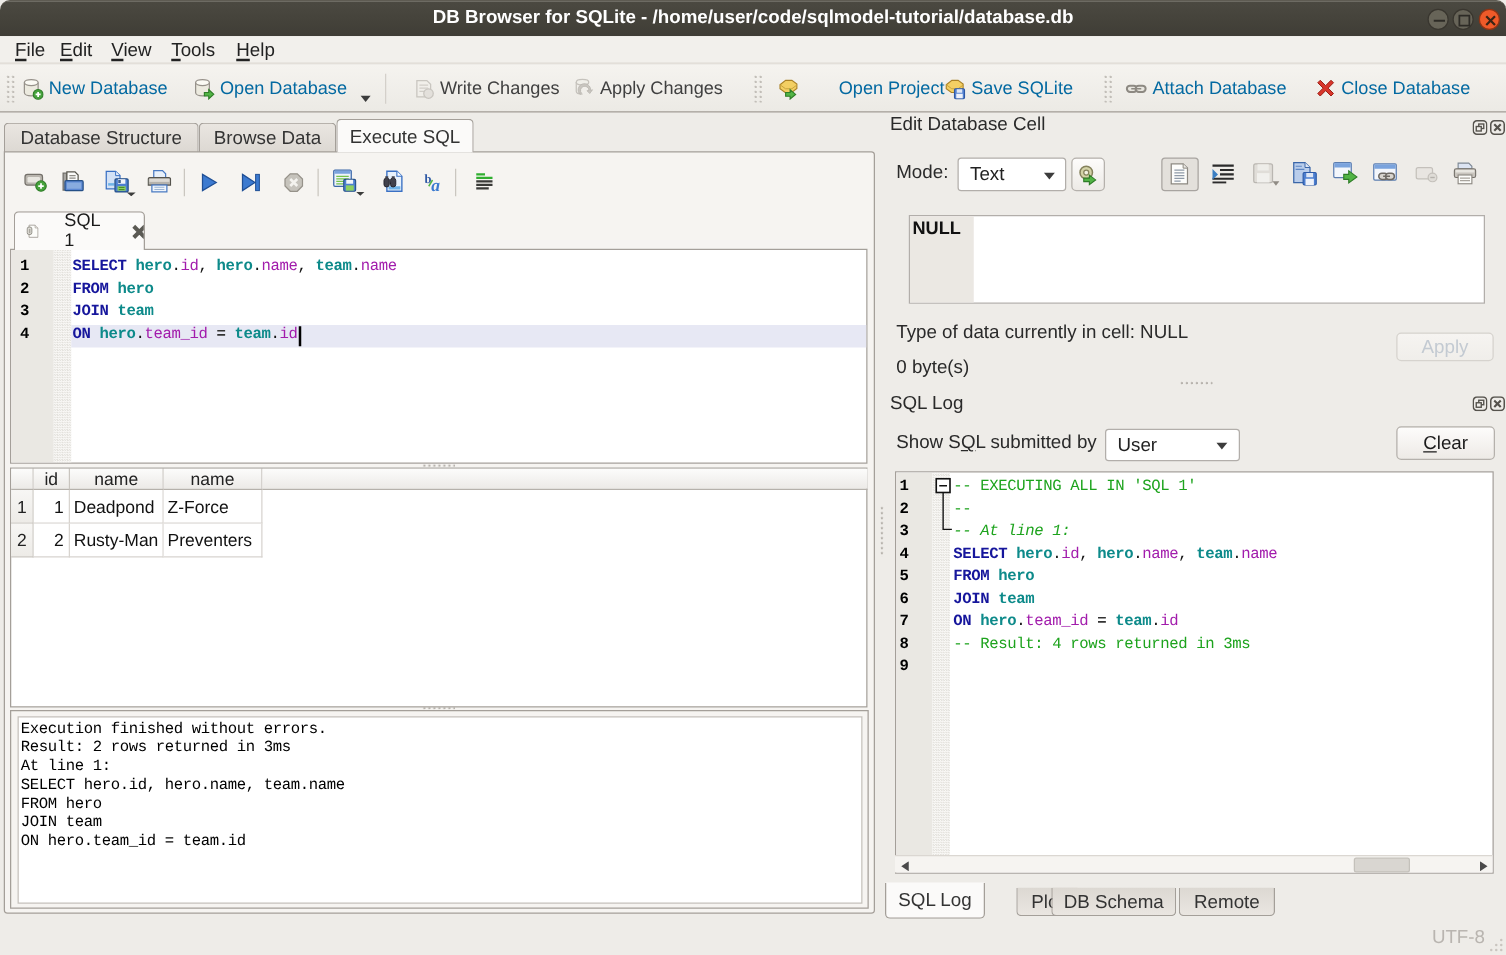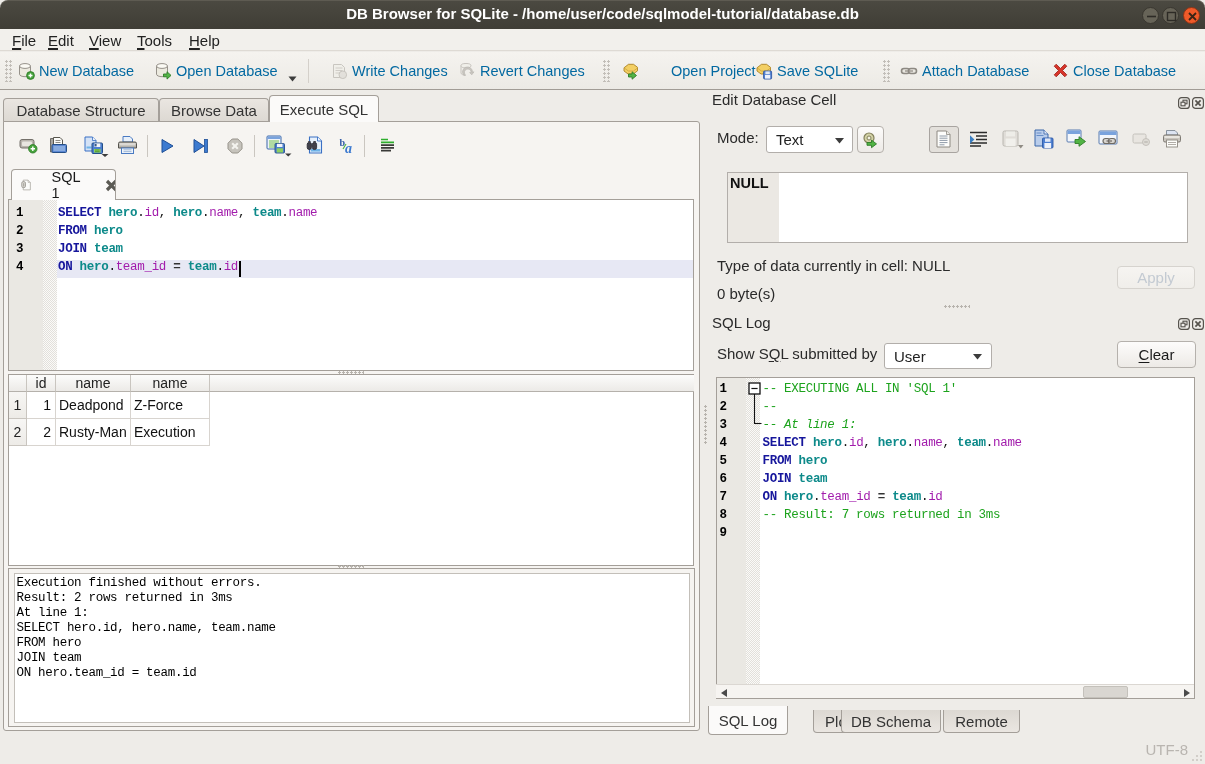--- a/index.html
+++ b/index.html
@@ -21,21 +21,21 @@
 #menubar { position:absolute; left:0; top:29px; width:1205px; height:22px; background:#f2f0ec;
   border-bottom:1px solid #deDAd4; }
 .menuitem { position:absolute; top:31.5px; color:#222; }
 .mn { text-decoration:underline; text-decoration-thickness:1.5px; text-underline-offset:2px; }
 
 
 #toolbar { position:absolute; left:0; top:52px; width:1205px; height:38px; background:linear-gradient(#f5f3ef,#eceae5);
   border-bottom:1px solid #a19c95; }
 .tbitem { position:absolute; top:52px; height:37px; display:flex; align-items:center; gap:4px;
   color:#0369a1; font-size:14.5px; }
-.tbitem.disabled { color:#0369a1; }
+.tbitem.disabled { color:#404040; }
 .tbsep { position:absolute; top:59px; width:1px; height:24px; background:#d4d0ca; }
 .tbhandle { position:absolute; top:60px; width:7px; height:22px;
   background-image:radial-gradient(circle at 1.5px 1.5px, #c2beb8 1px, transparent 1.2px);
   background-size:4px 4px; }
 
 
 .tab { position:absolute; border:1px solid #a49f99; border-bottom:none; border-radius:4px 4px 0 0;
   background:linear-gradient(#eae6e1,#dcd8d2); color:#333; display:flex; align-items:center; justify-content:center; }
 .tab.active { background:#fbfaf9; }
 
@@ -179,21 +179,21 @@
     <span>Write Changes</span>
   </div>
 <div class="tbitem disabled" style="left:458px;">
     <svg width="18" height="18" viewBox="0 0 18 18">
       <g opacity="0.6">
 <path d="M3 3.5 v7.5 c0 1.3 2.2 2.3 5 2.3" fill="none" stroke="#a8a49d" stroke-width="1"></path>
 <ellipse cx="8" cy="3.7" rx="5" ry="2.2" fill="#f0efe9" stroke="#a8a49d" stroke-width="1"></ellipse>
 <path d="M6 13.5 a5 5 0 1 1 8.5 -3.2 l1.5 -0.5 -2.2 3 -2.2 -2.2 1.6 -0.4 a3.4 3.4 0 1 0 -6 2.4 z" fill="#b0aca5" stroke="#8f8b84" stroke-width="0.6"></path>
       </g>
     </svg>
-    <span>Revert Changes</span>
+    <span>Apply Changes</span>
   </div>
 <div class="tbhandle" style="left:603px;"></div>
 <div class="tbitem" style="left:622px;gap:31px;">
     <svg width="18" height="18" viewBox="0 0 18 18">
       <g>
 <path d="M2 5.8 l4.5 -3.5 5 0 4 3 v3.5 l-4.2 3.2 -5.2 0 -4.1 -3 z" fill="#f3cf63" stroke="#ab8226" stroke-width="0.9"></path>
 <path d="M2 5.8 l4.4 3.2 5.1 0 4 -3" fill="none" stroke="#c9a33c" stroke-width="0.8"></path>
 <path d="M6.5 12 h3.6 v-2.2 l4.4 3.7 -4.4 3.7 v-2.2 h-3.6 z" fill="#52b445" stroke="#2f7d28" stroke-width="0.9"></path>
       </g>
     </svg>
@@ -344,21 +344,21 @@
   <div class="th" style="left:47px; width:75px;">name</div>
   <div class="th" style="left:122px; width:79px;">name</div>
   <div class="th" style="left:201px; width:484px; border-right:none;"></div>
   <div class="rowhdr" style="top:17px;">1</div>
   <div class="rowhdr" style="top:44px;">2</div>
   <div class="cell" style="left:18px; top:17px; width:29px; justify-content:flex-end; padding-right:4px;">1</div>
   <div class="cell" style="left:47px; top:17px; width:75px; padding-left:3px;">Deadpond</div>
   <div class="cell" style="left:122px; top:17px; width:79px; padding-left:3px;">Z-Force</div>
   <div class="cell" style="left:18px; top:44px; width:29px; justify-content:flex-end; padding-right:4px;">2</div>
   <div class="cell" style="left:47px; top:44px; width:75px; padding-left:3px;">Rusty-Man</div>
-  <div class="cell" style="left:122px; top:44px; width:79px; padding-left:3px;">Execution</div>
+  <div class="cell" style="left:122px; top:44px; width:79px; padding-left:3px;">Preventers</div>
 </div>
 <div class="sdots" style="left:338px; top:564.5px;"></div>
 
 <div id="logframe">
   <div id="loginner">
     <div id="logtext">Execution finished without errors.
 Result: 2 rows returned in 3ms
 At line 1:
 SELECT hero.id, hero.name, team.name
 FROM hero
@@ -496,21 +496,21 @@
     <line x1="6.5" y1="12" x2="6.5" y2="42" stroke="#111" stroke-width="1.1"></line>
     <line x1="6.5" y1="41.5" x2="13.5" y2="41.5" stroke="#111" stroke-width="1.1"></line>
   </svg>
   <div class="rcode" style="top:4px;"><span class="cmt">-- EXECUTING ALL IN 'SQL 1'</span></div>
   <div class="rcode" style="top:22px;"><span class="cmt">--</span></div>
   <div class="rcode" style="top:40px;font-style:italic;"><span class="cmt">-- At line 1:</span></div>
   <div class="rcode" style="top:58px;"><span class="kw">SELECT</span> <span class="tbl">hero</span>.<span class="fld">id</span>, <span class="tbl">hero</span>.<span class="fld">name</span>, <span class="tbl">team</span>.<span class="fld">name</span></div>
   <div class="rcode" style="top:76px;"><span class="kw">FROM</span> <span class="tbl">hero</span></div>
   <div class="rcode" style="top:94px;"><span class="kw">JOIN</span> <span class="tbl">team</span></div>
   <div class="rcode" style="top:112px;"><span class="kw">ON</span> <span class="tbl">hero</span>.<span class="fld">team_id</span> <span class="op">=</span> <span class="tbl">team</span>.<span class="fld">id</span></div>
-  <div class="rcode" style="top:130px;"><span class="cmt">-- Result: 7 rows returned in 3ms</span></div>
+  <div class="rcode" style="top:130px;"><span class="cmt">-- Result: 4 rows returned in 3ms</span></div>
 </div>
 
 <div id="hscroll">
   <svg class="abs" style="left:4px; top:4px;" width="8" height="8">
       <path d="M7 0 L1 4 L7 8 z" fill="#4a4a4a"></path>
     </svg>
   <div class="abs" style="left:367px; top:1px; width:45px; height:12px; background:#d9d6d1; border:1px solid #c4c1bb; border-radius:2px;"></div>
   <svg class="abs" style="left:467px; top:4px;" width="8" height="8">
       <path d="M1 0 L7 4 L1 8 z" fill="#4a4a4a"></path>
     </svg>

